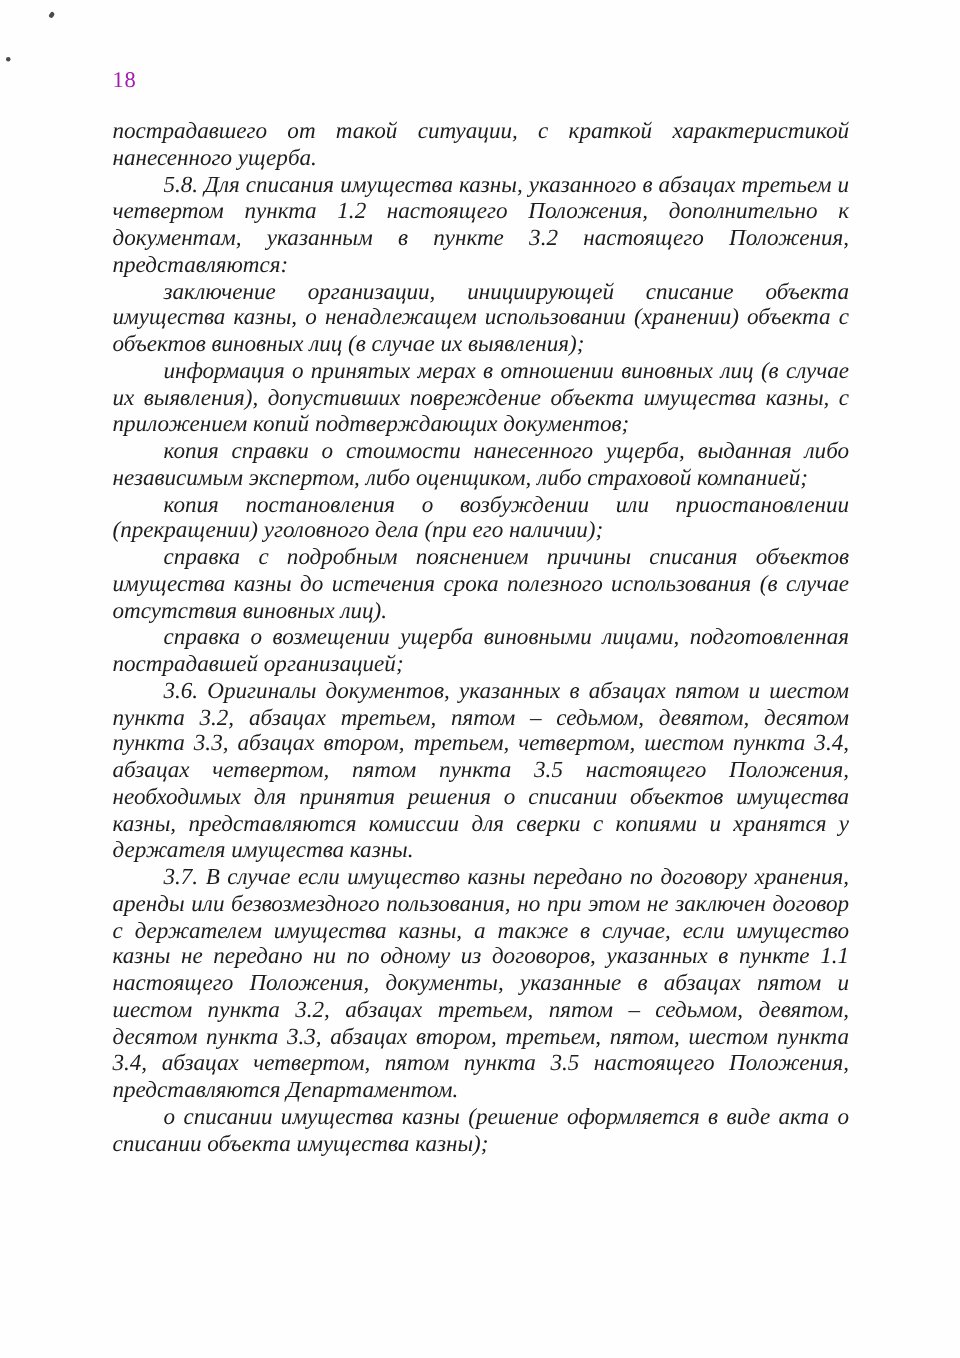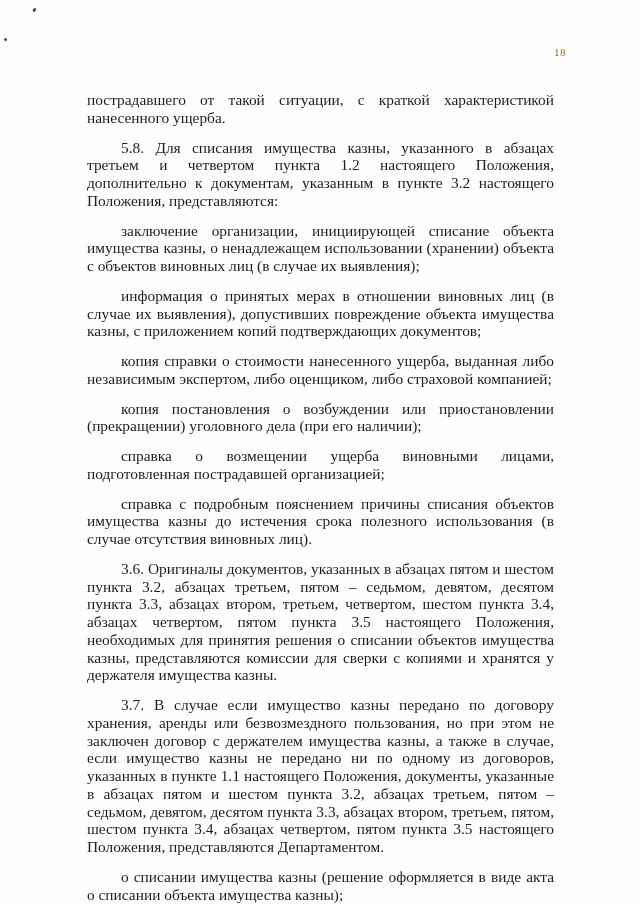--- a/index.html
+++ b/index.html
@@ -14,40 +14,41 @@
     background: #fefefe;
     overflow: hidden;
     font-family: "Liberation Serif", "DejaVu Serif", serif;
     color: #1d1d1d;
   }
   .page-number {
     position: absolute;
     top: 46px;
     left: 75px;
     width: 491px;
-    text-align: right;
-    font-size: 11px;
+    text-align: left;
+    font-size: 15px;
     letter-spacing: 0.5px;
-    color: #a16207;
+    color: #a21caf;
   }
   .content {
     position: absolute;
     top: 79px;
     left: 75px;
     width: 491px;
     font-size: 15.4px;
     line-height: 17.75px;
     text-align: justify;
     text-justify: inter-word;
     color: #1d1d1d;
     -webkit-font-smoothing: antialiased;
   }
   .content p {
-    margin: 12px;
+    margin: 0;
     padding: 0;
+    font-style: italic;
   }
   .content p.indent {
     text-indent: 34px;
   }
   .speck {
     position: absolute;
     background: #4a4a4a;
     border-radius: 50%;
   }
   .speck-1 {
@@ -75,20 +76,20 @@
 
   <div class="page-number">18</div>
 
   <div class="content">
     <p>пострадавшего от такой ситуации, с краткой характеристикой нанесенного ущерба.</p>
     <p class="indent">5.8. Для списания имущества казны, указанного в абзацах третьем и четвертом пункта 1.2 настоящего Положения, дополнительно к документам, указанным в пункте 3.2 настоящего Положения, представляются:</p>
     <p class="indent">заключение организации, инициирующей списание объекта имущества казны, о ненадлежащем использовании (хранении) объекта с объектов виновных лиц (в случае их выявления);</p>
     <p class="indent">информация о принятых мерах в отношении виновных лиц (в случае их выявления), допустивших повреждение объекта имущества казны, с приложением копий подтверждающих документов;</p>
     <p class="indent">копия справки о стоимости нанесенного ущерба, выданная либо независимым экспертом, либо оценщиком, либо страховой компанией;</p>
     <p class="indent">копия постановления о возбуждении или приостановлении (прекращении) уголовного дела (при его наличии);</p>
+    <p class="indent">справка с подробным пояснением причины списания объектов имущества казны до истечения срока полезного использования (в случае отсутствия виновных лиц).</p>
     <p class="indent">справка о возмещении ущерба виновными лицами, подготовленная пострадавшей организацией;</p>
-    <p class="indent">справка с подробным пояснением причины списания объектов имущества казны до истечения срока полезного использования (в случае отсутствия виновных лиц).</p>
     <p class="indent">3.6. Оригиналы документов, указанных в абзацах пятом и шестом пункта 3.2, абзацах третьем, пятом – седьмом, девятом, десятом пункта 3.3, абзацах втором, третьем, четвертом, шестом пункта 3.4, абзацах четвертом, пятом пункта 3.5 настоящего Положения, необходимых для принятия решения о списании объектов имущества казны, представляются комиссии для сверки с копиями и хранятся у держателя имущества казны.</p>
     <p class="indent">3.7. В случае если имущество казны передано по договору хранения, аренды или безвозмездного пользования, но при этом не заключен договор с держателем имущества казны, а также в случае, если имущество казны не передано ни по одному из договоров, указанных в пункте 1.1 настоящего Положения, документы, указанные в абзацах пятом и шестом пункта 3.2, абзацах третьем, пятом – седьмом, девятом, десятом пункта 3.3, абзацах втором, третьем, пятом, шестом пункта 3.4, абзацах четвертом, пятом пункта 3.5 настоящего Положения, представляются Департаментом.</p>
     <p class="indent">о списании имущества казны (решение оформляется в виде акта о списании объекта имущества казны);</p>
   </div>
 
 </div>
 
 </body></html>

